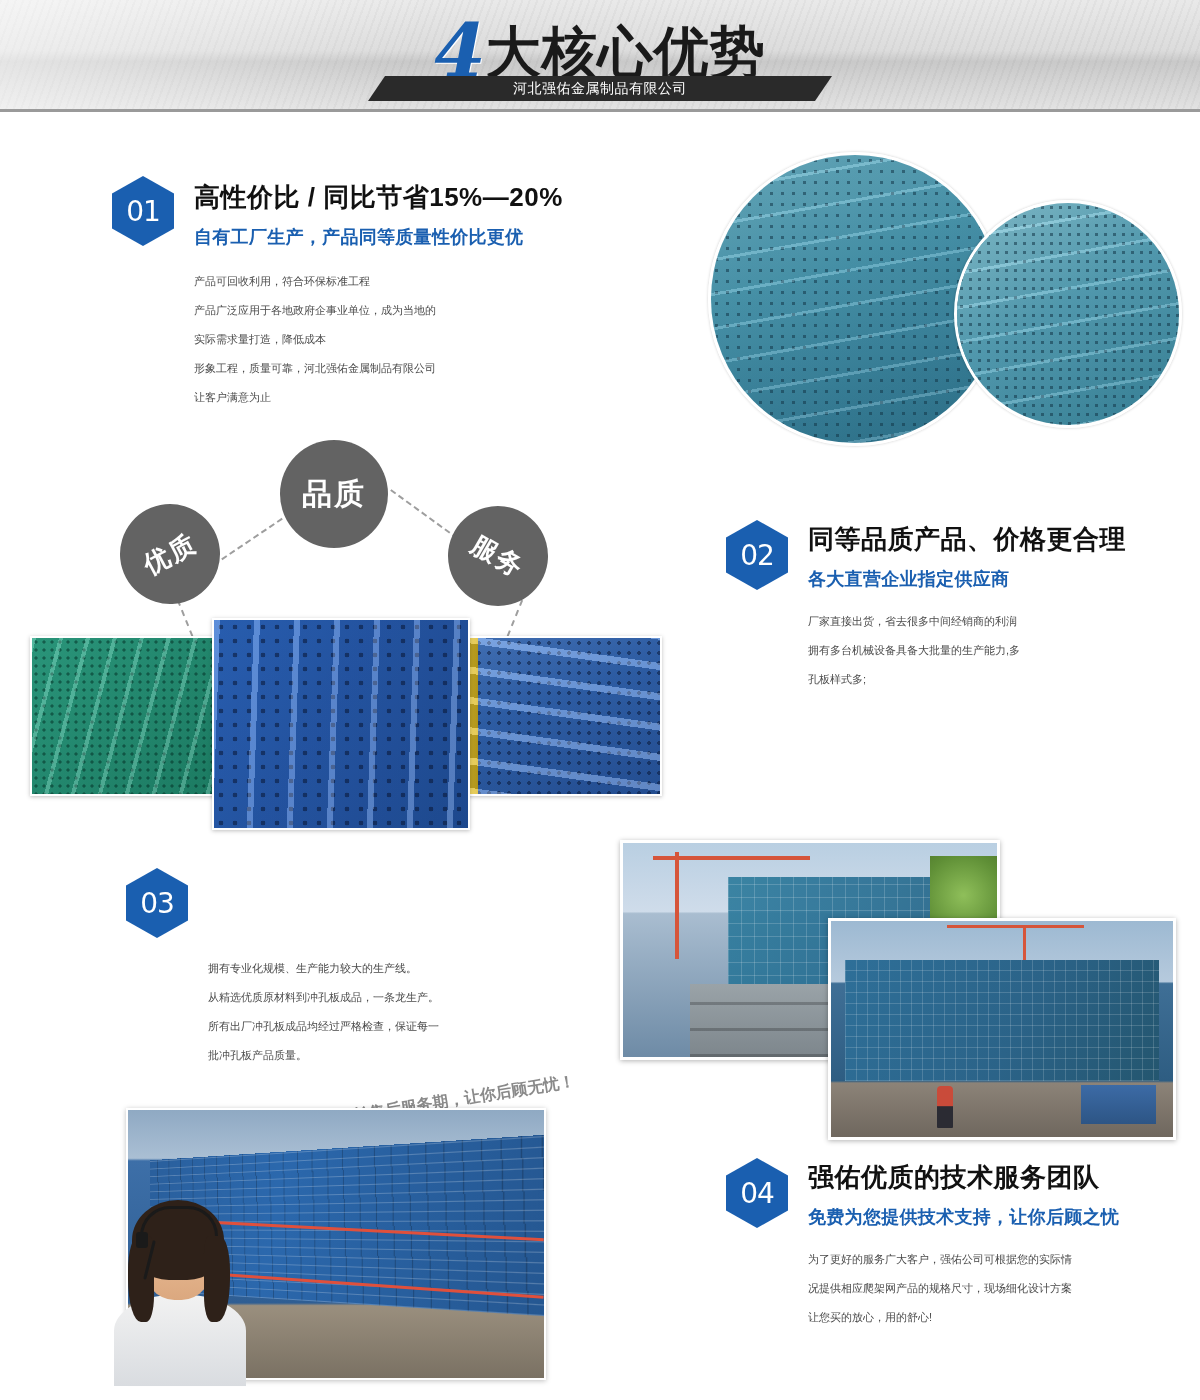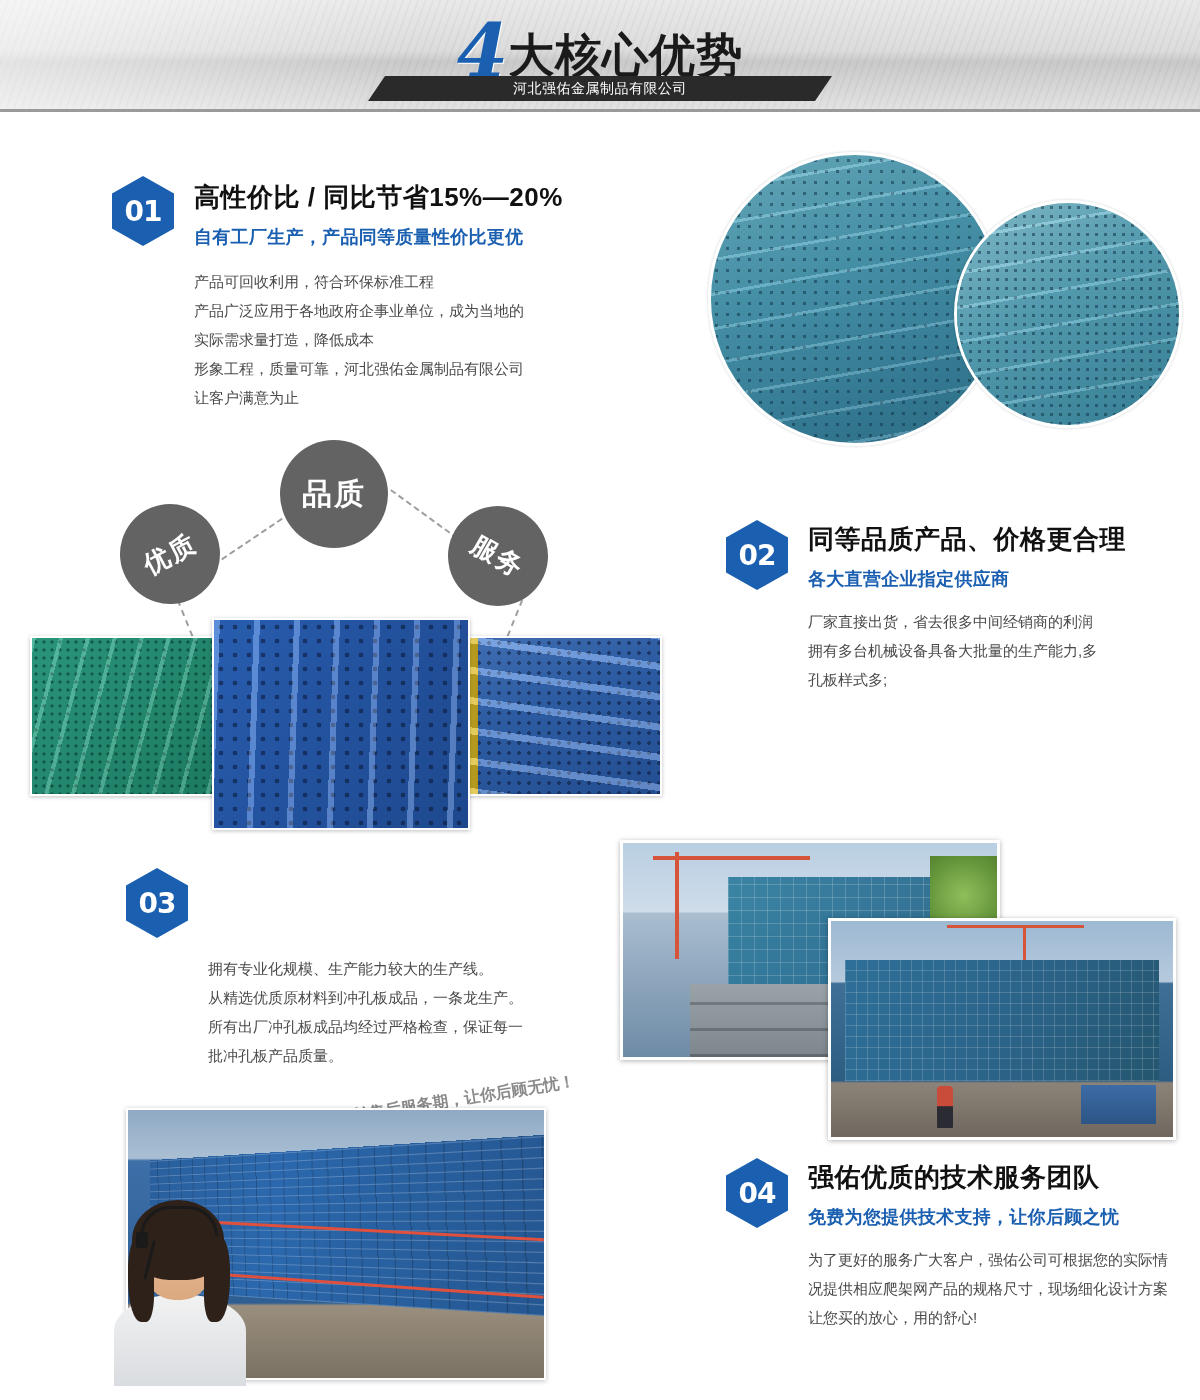--- a/index.html
+++ b/index.html
@@ -47,21 +47,21 @@
     font-weight: bold;
     font-size: 74px;
     line-height: 74px;
     color: #1a5fb0;
     letter-spacing: -2px;
     text-shadow: 1px 1px 0 #ffffff;
     position: relative;
     top: 6px;
   }
   .htitle-main {
-    font-size: 46px;
+    font-size: 55px;
     font-weight: bold;
     color: #1a1a1a;
     letter-spacing: 1px;
     margin-left: 2px;
   }
   .htitle-sub {
     font-size: 28px;
     font-weight: bold;
     color: #1a1a1a;
     margin-left: 14px;
@@ -103,21 +103,21 @@
     background: #9a9a9a;
   }
 
   
   .hexnum {
     width: 62px;
     height: 70px;
     background: #1a5fb0;
     color: #fff;
     font-size: 28px;
-    font-weight: bold;
+    font-weight: normal;
     display: flex;
     align-items: center;
     justify-content: center;
     clip-path: polygon(50% 0%, 100% 25%, 100% 75%, 50% 100%, 0% 75%, 0% 25%);
     font-family: "DejaVu Sans", sans-serif;
     letter-spacing: -1px;
   }
   .blk-title {
     font-size: 26px;
     font-weight: bold;
@@ -126,21 +126,21 @@
   }
   .blk-subtitle {
     font-size: 18px;
     font-weight: bold;
     color: #1a5fb0;
     margin-top: 10px;
     letter-spacing: 0.3px;
   }
   .blk-body {
     margin-top: 16px;
-    font-size: 15px;
+    font-size: 11px;
     color: #4a4a4a;
     line-height: 29px;
   }
   .blk-body div { white-space: nowrap; }
 
   
   .sec01 {
     position: absolute;
     left: 112px;
     top: 176px;

